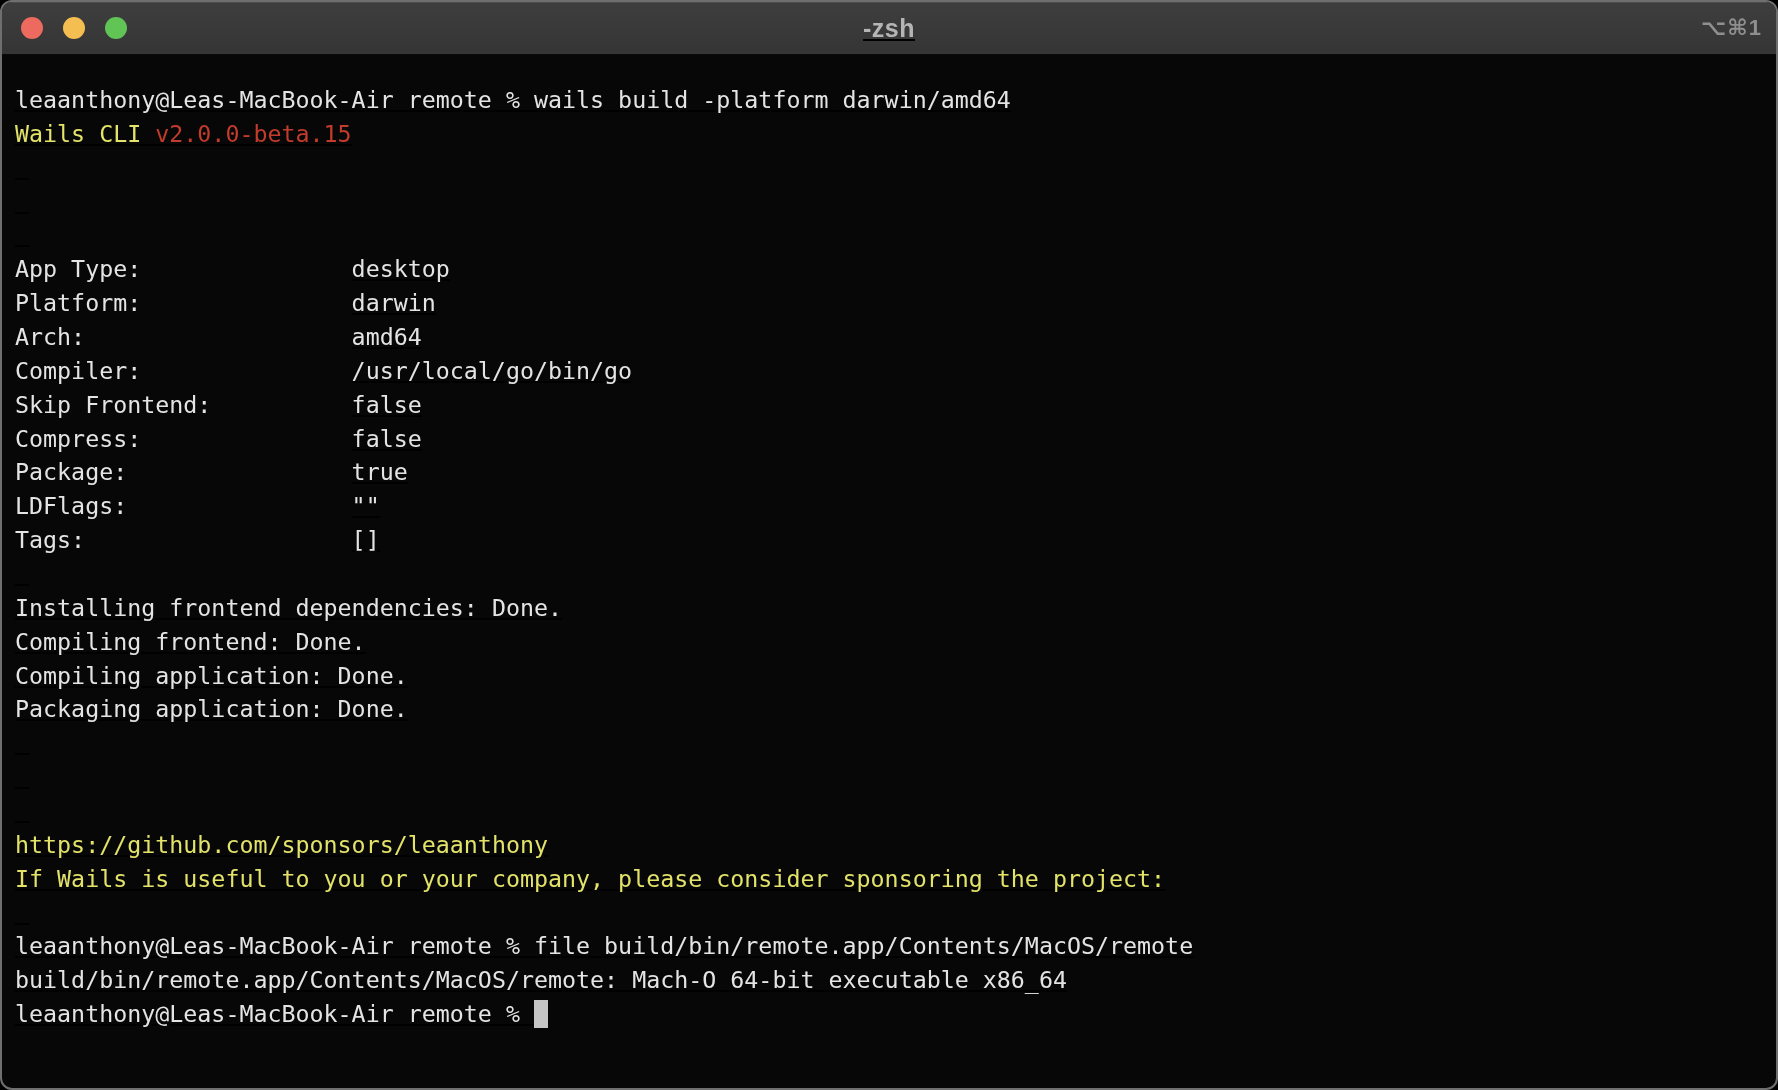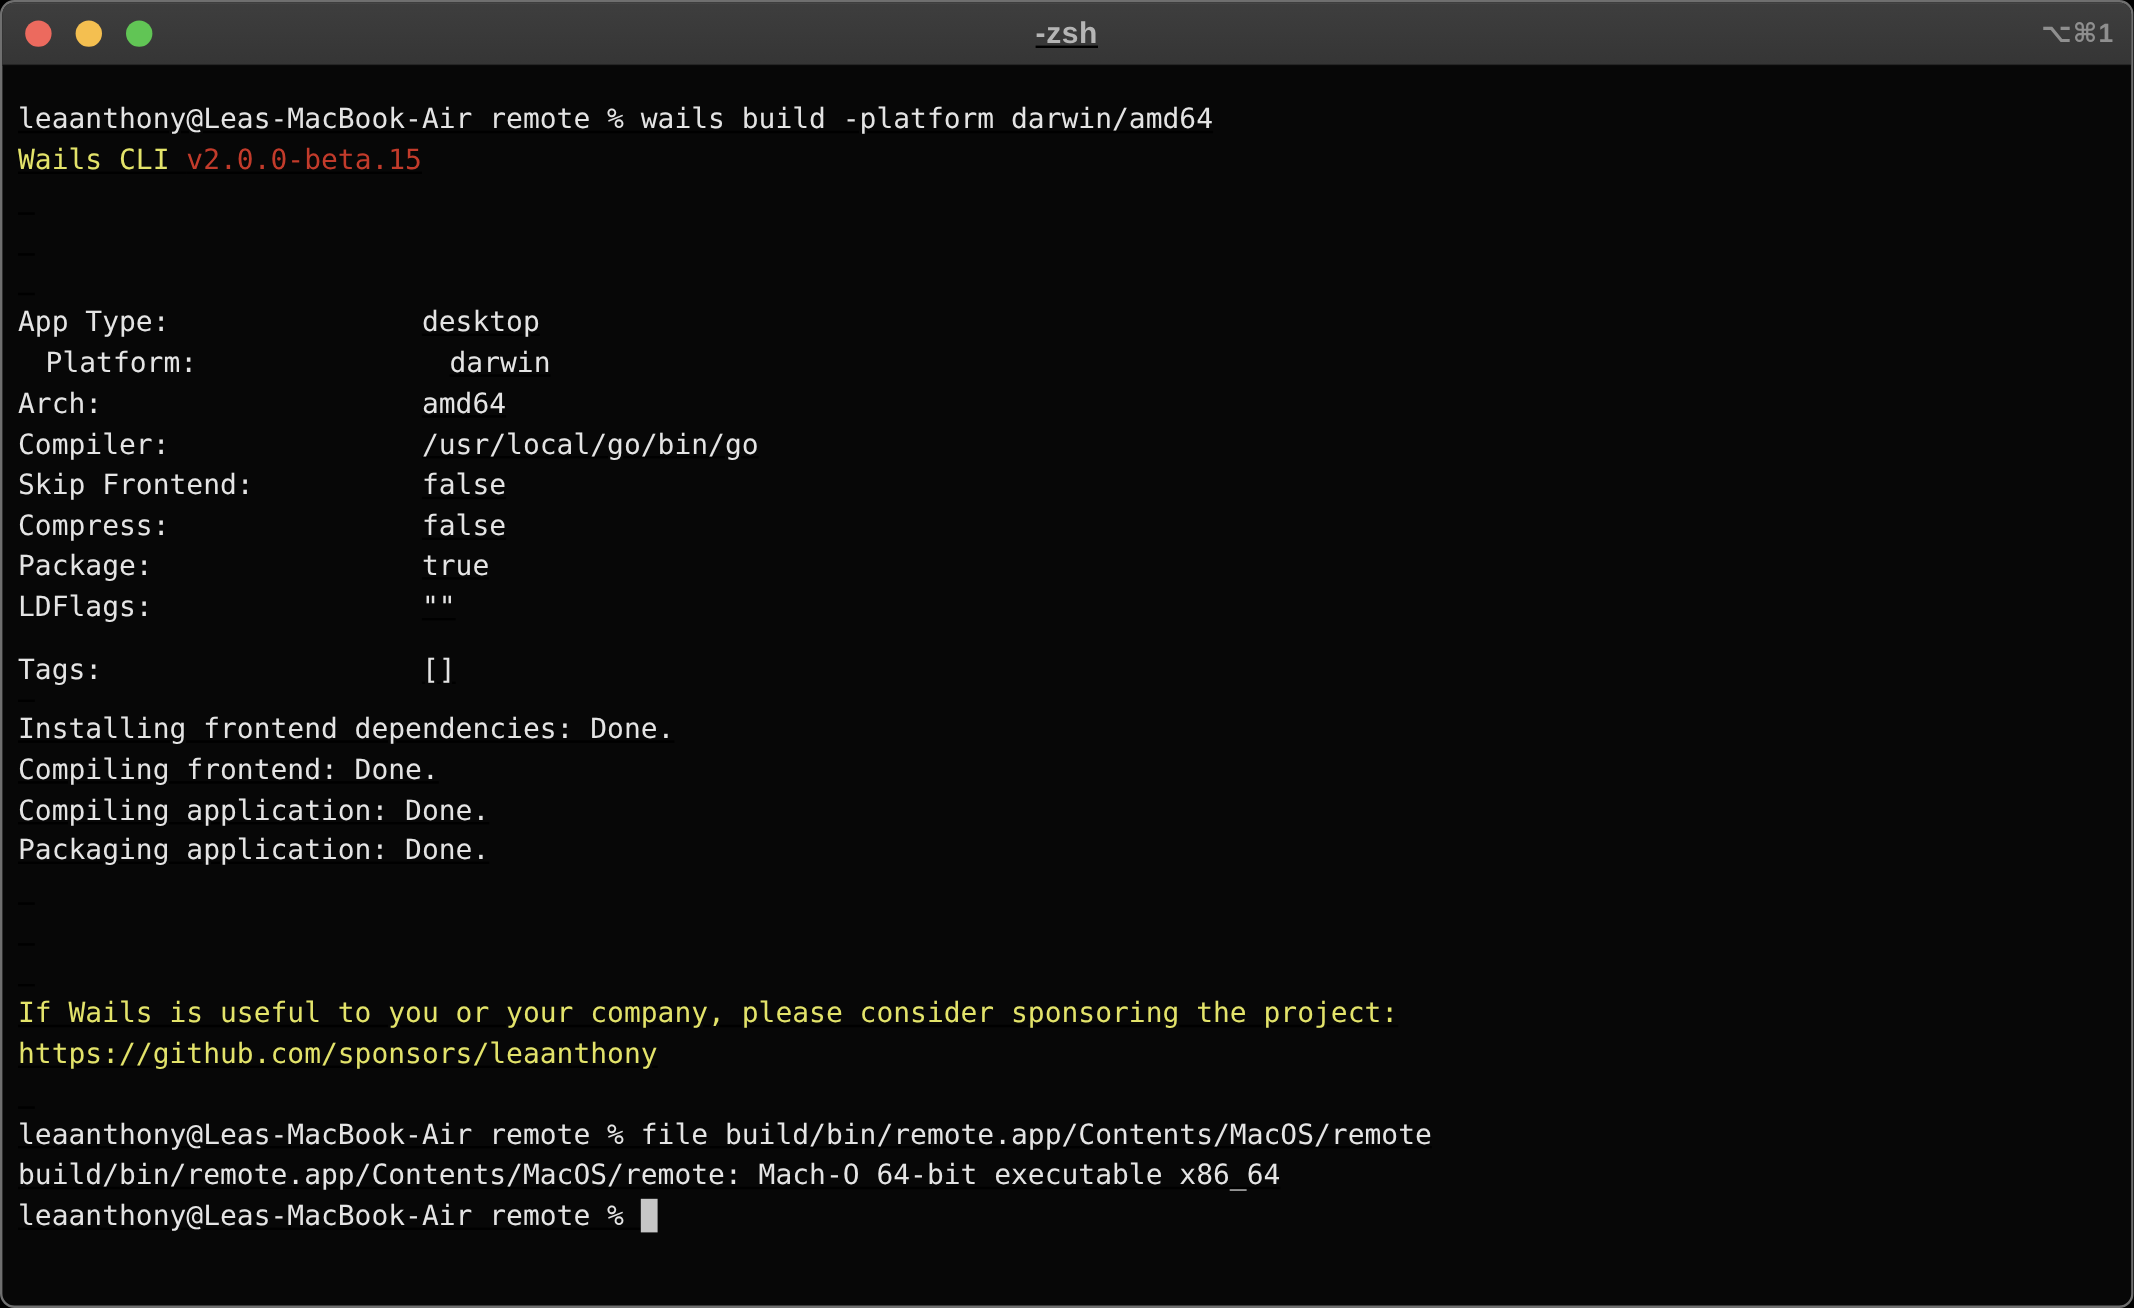--- a/index.html
+++ b/index.html
@@ -91,36 +91,36 @@
     <div class="title">-zsh</div>
     <div class="shortcut">⌥⌘1</div>
   </div>
   <div class="screen" id="screen">
       <div class="tline"><span>leaanthony@Leas-MacBook-Air remote % wails build -platform darwin/amd64</span></div>
       <div class="tline"><span class="c-yellow">Wails CLI </span><span class="c-red">v2.0.0-beta.15</span></div>
       <div class="tline"> </div>
       <div class="tline"> </div>
       <div class="tline"> </div>
       <div class="tline"><span class="cell" style="width: 24ch;">App Type:</span><span>desktop</span></div>
-      <div class="tline"><span class="cell" style="width: 24ch; margin-left: 23px;">Platform:</span><span>darwin</span></div>
+      <div class="tline"><span class="cell" style="width: 24ch;">Platform:</span><span>darwin</span></div>
       <div class="tline"><span class="cell" style="width: 24ch;">Arch:</span><span>amd64</span></div>
       <div class="tline"><span class="cell" style="width: 24ch;">Compiler:</span><span>/usr/local/go/bin/go</span></div>
       <div class="tline"><span class="cell" style="width: 24ch;">Skip Frontend:</span><span>false</span></div>
       <div class="tline"><span class="cell" style="width: 24ch;">Compress:</span><span>false</span></div>
       <div class="tline"><span class="cell" style="width: 24ch;">Package:</span><span>true</span></div>
       <div class="tline"><span class="cell" style="width: 24ch;">LDFlags:</span><span>""</span></div>
-      <div class="tline"><span class="cell" style="width: 24ch; margin-top: 19px;">Tags:</span><span>[]</span></div>
+      <div class="tline"><span class="cell" style="width: 24ch;">Tags:</span><span>[]</span></div>
       <div class="tline"> </div>
       <div class="tline"><span>Installing frontend dependencies: Done.</span></div>
       <div class="tline"><span>Compiling frontend: Done.</span></div>
       <div class="tline"><span>Compiling application: Done.</span></div>
       <div class="tline"><span>Packaging application: Done.</span></div>
       <div class="tline"> </div>
       <div class="tline"> </div>
       <div class="tline"> </div>
+      <div class="tline"><span class="c-yellow">https://github.com/sponsors/leaanthony</span></div>
       <div class="tline"><span class="c-yellow">If Wails is useful to you or your company, please consider sponsoring the project:</span></div>
-      <div class="tline"><span class="c-yellow">https://github.com/sponsors/leaanthony</span></div>
       <div class="tline"> </div>
       <div class="tline"><span>leaanthony@Leas-MacBook-Air remote % file build/bin/remote.app/Contents/MacOS/remote</span></div>
       <div class="tline"><span>build/bin/remote.app/Contents/MacOS/remote: Mach-O 64-bit executable x86_64</span></div>
       <div class="tline"><span>leaanthony@Leas-MacBook-Air remote % </span><span class="cursor"></span></div>
     </div>
 </div>
 
 </body></html>

